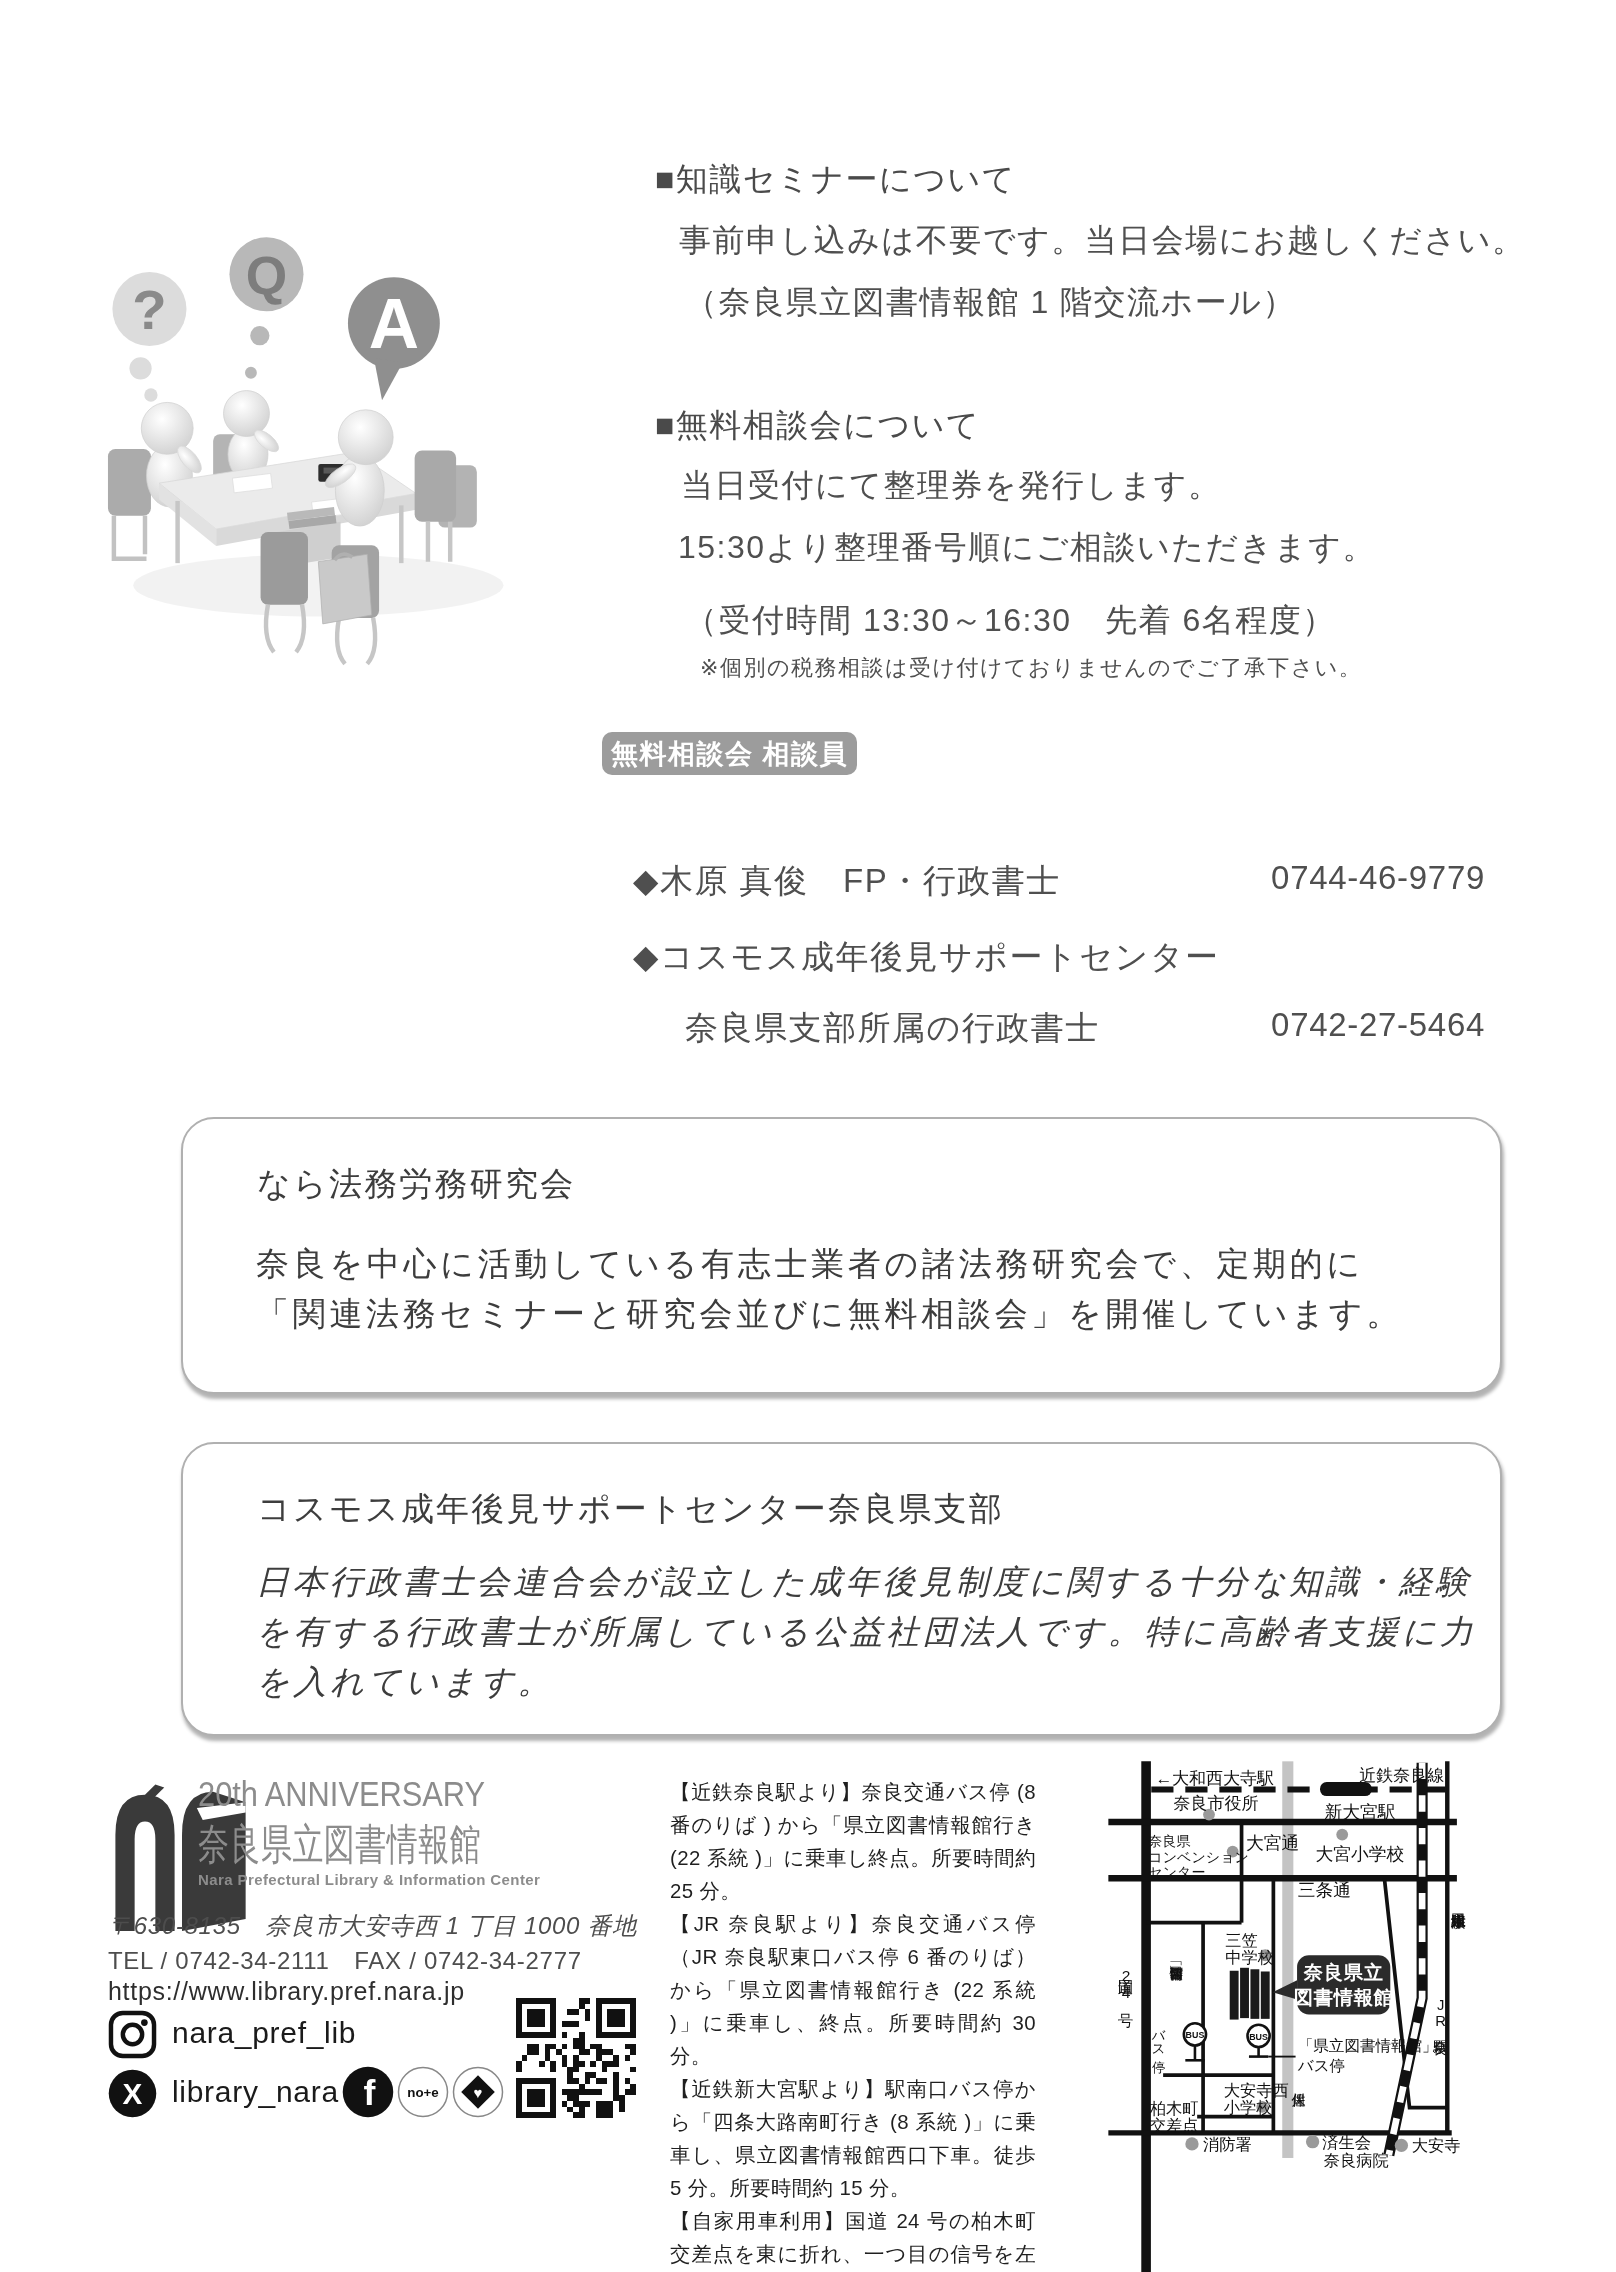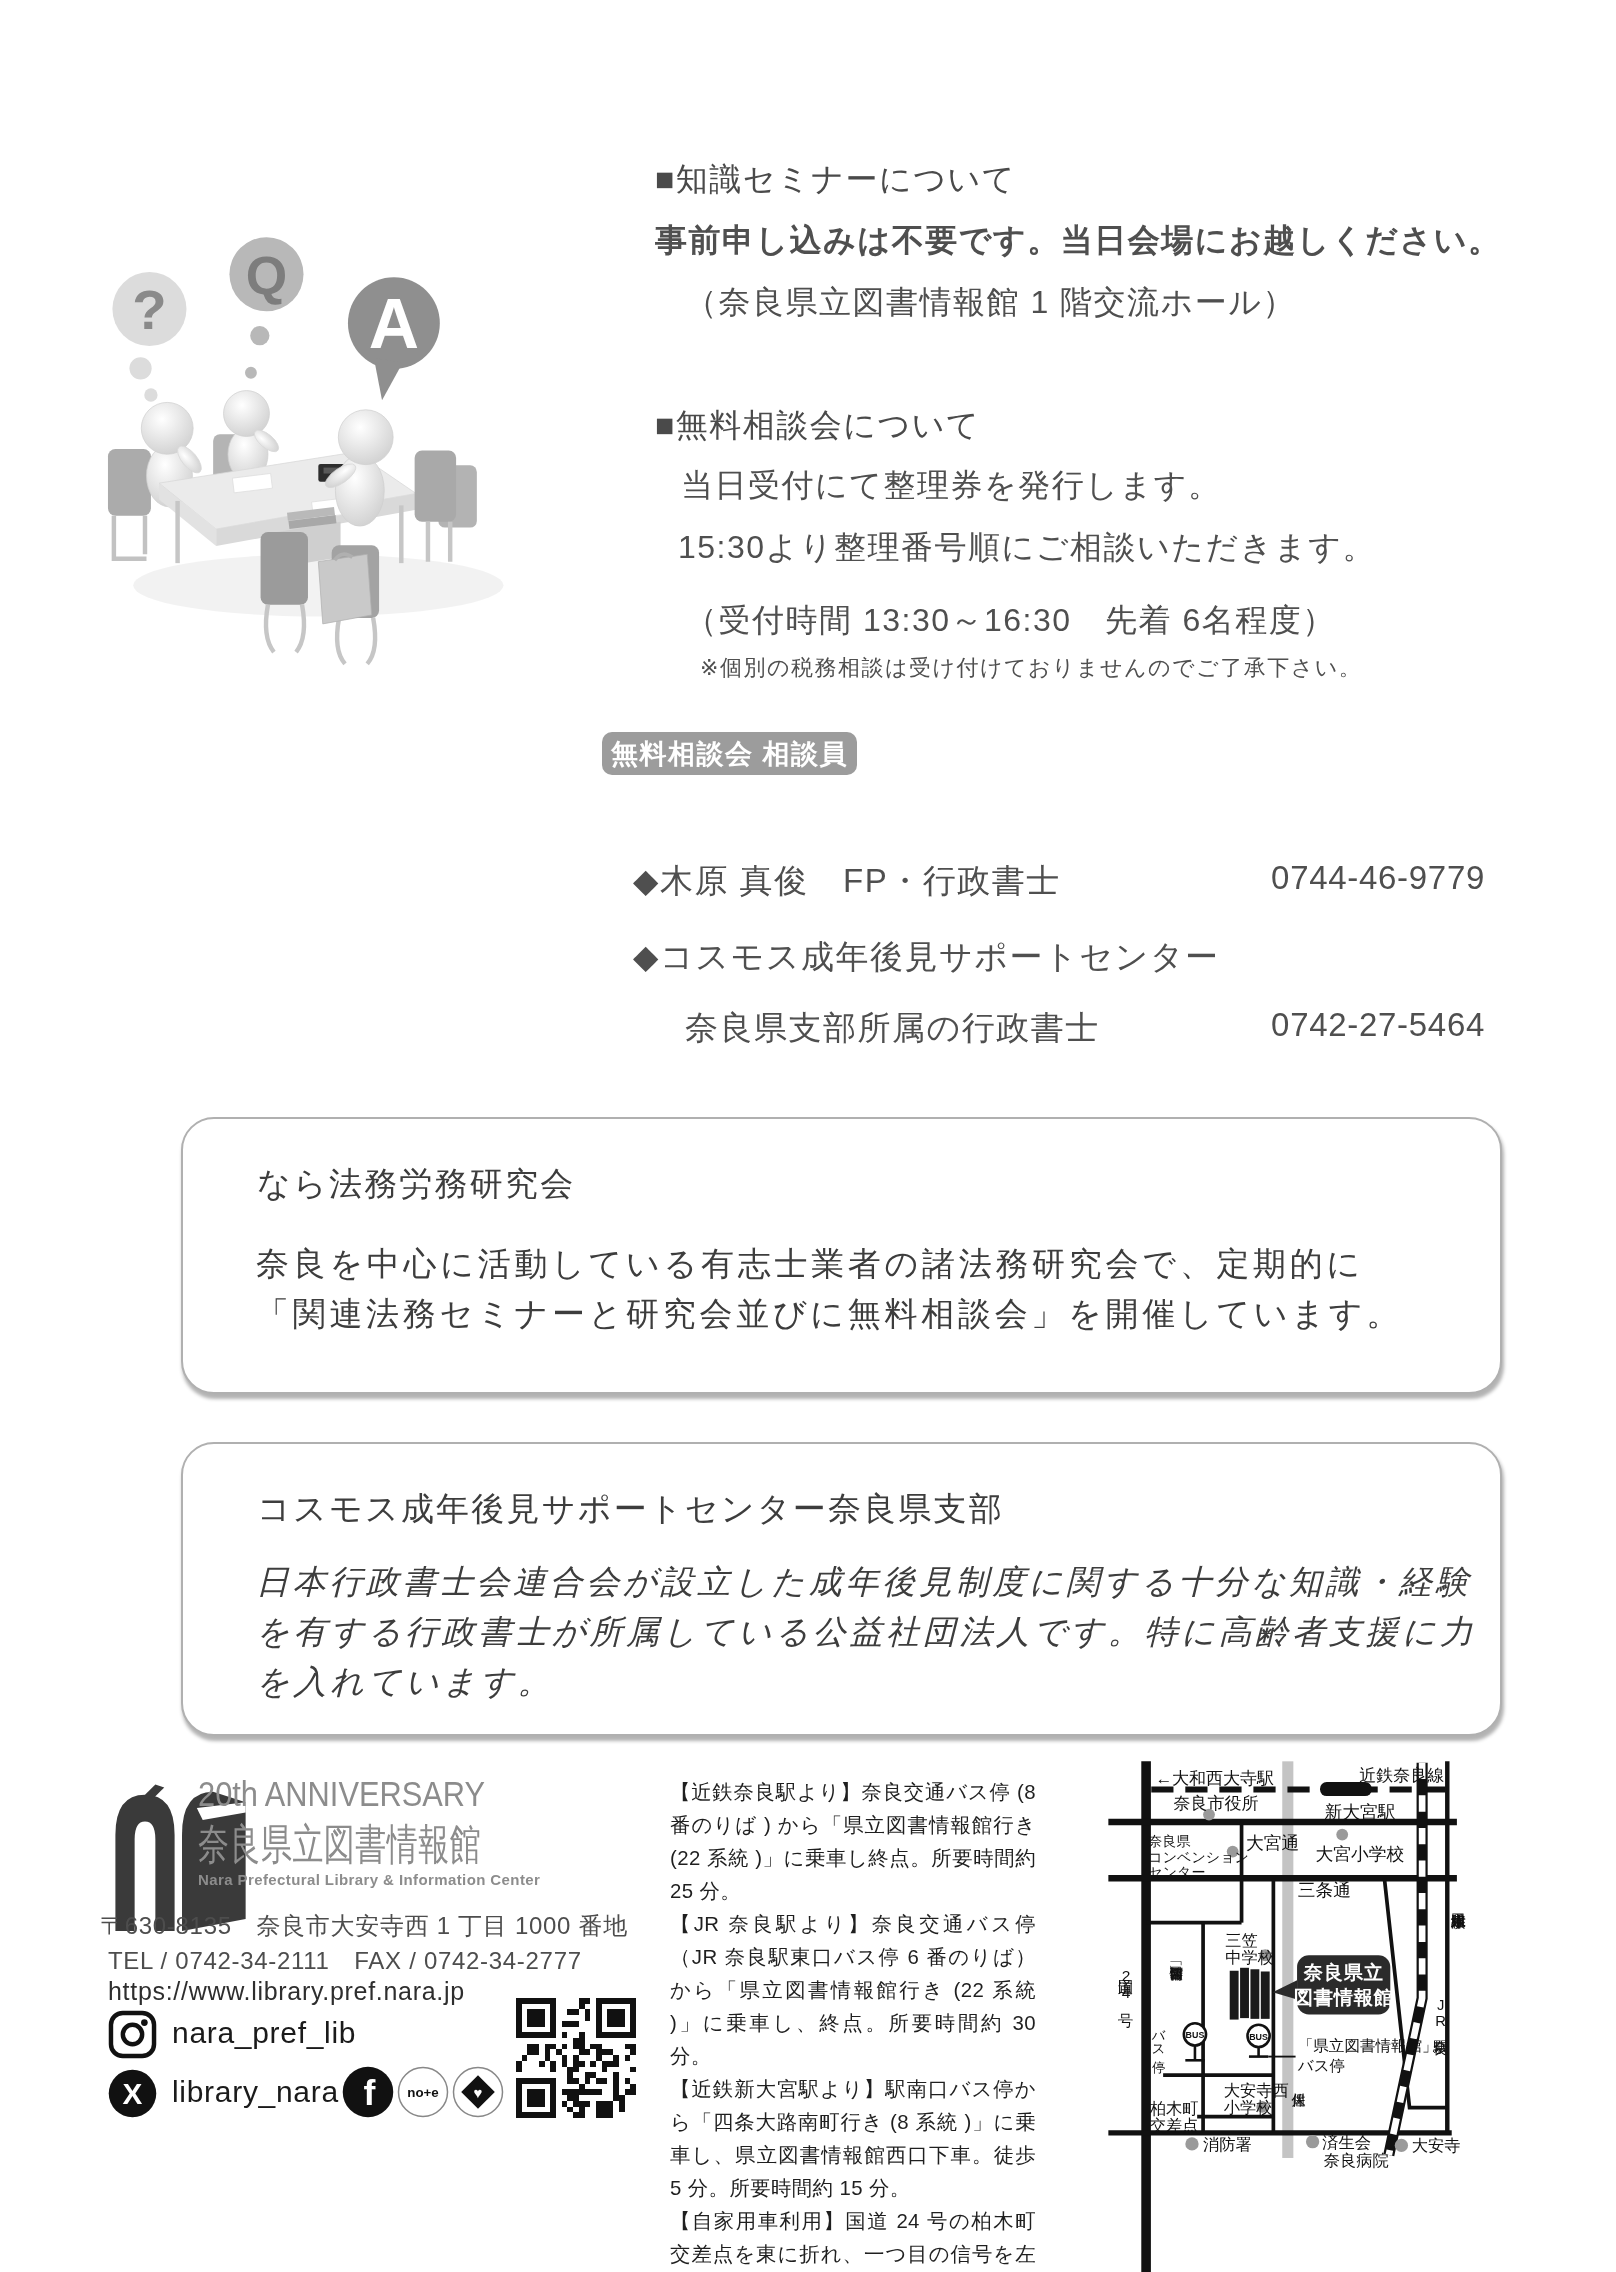--- a/index.html
+++ b/index.html
@@ -29,21 +29,21 @@
   .directions{position:absolute;left:670px;top:1776px;width:366px;font-size:20.4px;line-height:33px;
               color:#1f1f1f;text-align:justify;letter-spacing:0.4px;}
   .directions p{margin:0;}
 </style>
 </head>
 <body>
 
 <div class="page">
 
   <div class="abs jp sec-title" style="left:655px;top:158px;">■知識セミナーについて</div>
-  <div class="abs jp sec-line" style="left:655px;top:219px;font-weight:bold;">事前申し込みは不要です。当日会場にお越しください。</div>
+  <div class="abs jp sec-line" style="left:679px;top:219px;">事前申し込みは不要です。当日会場にお越しください。</div>
   <div class="abs jp sec-line" style="left:685px;top:281px;">（奈良県立図書情報館 1 階交流ホール）</div>
 
   <div class="abs jp sec-title" style="left:655px;top:404px;">■無料相談会について</div>
   <div class="abs jp sec-line" style="left:681px;top:464px;">当日受付にて整理券を発行します。</div>
   <div class="abs jp sec-line" style="left:678px;top:526px;">15:30より整理番号順にご相談いただきます。</div>
   <div class="abs jp sec-line" style="left:685px;top:587px;margin-top:12px;">（受付時間 13:30～16:30　先着 6名程度）</div>
   <div class="abs jp sec-note" style="left:700px;top:653px;">※個別の税務相談は受け付けておりませんのでご了承下さい。</div>
 
   <svg class="abs" style="left:96px;top:215px;" width="578" height="600" viewBox="0 0 780 810">
     <defs>
@@ -155,21 +155,21 @@
 
   <svg class="abs" style="left:108px;top:1774px;" width="148" height="157" viewBox="0 0 200 212">
     <path d="M10,212 V82 Q10,28 50,28 Q90,28 90,82 V212 H64 V88 Q64,64 50,64 Q36,64 36,88 V212 Z" fill="#3a3a3a"></path>
     <path d="M100,212 V82 Q100,24 142,24 L186,38 V196 Z" fill="#3a3a3a"></path>
     <polygon points="50,28 64,14 76,18 60,34" fill="#3a3a3a"></polygon>
     <polygon points="120,46 186,38 186,52 128,62" fill="#ffffff"></polygon>
   </svg>
   <div class="abs f-anniv" style="left:198px;top:1774px;">20th ANNIVERSARY</div>
   <div class="abs f-name-ja" style="left:198px;top:1816px;">奈良県立図書情報館</div>
   <div class="abs f-name-en" style="left:198px;top:1871px;font-weight:bold;">Nara Prefectural Library &amp; Information Center</div>
-  <div class="abs f-addr" style="left:100px;top:1910px;">〒630-8135　奈良市大安寺西 1 丁目 1000 番地</div>
+  <div class="abs f-addr" style="left:109px;top:1910px;font-style:italic;">〒630-8135　奈良市大安寺西 1 丁目 1000 番地</div>
   <div class="abs f-addr" style="left:108px;top:1945px;">TEL / 0742-34-2111　FAX / 0742-34-2777</div>
   <div class="abs f-url" style="left:108px;top:1977px;">https://www.library.pref.nara.jp</div>
 
   <svg class="abs" style="left:108px;top:2010px;" width="49" height="49" viewBox="0 0 66 66">
     <rect x="4" y="4" width="58" height="58" rx="16" fill="none" stroke="#111" stroke-width="6"></rect>
     <circle cx="33" cy="33" r="13" fill="none" stroke="#111" stroke-width="6"></circle>
     <circle cx="49" cy="17" r="4.5" fill="#111"></circle>
   </svg>
   <div class="abs handle" style="left:172px;top:2016px;">nara_pref_lib</div>
 

